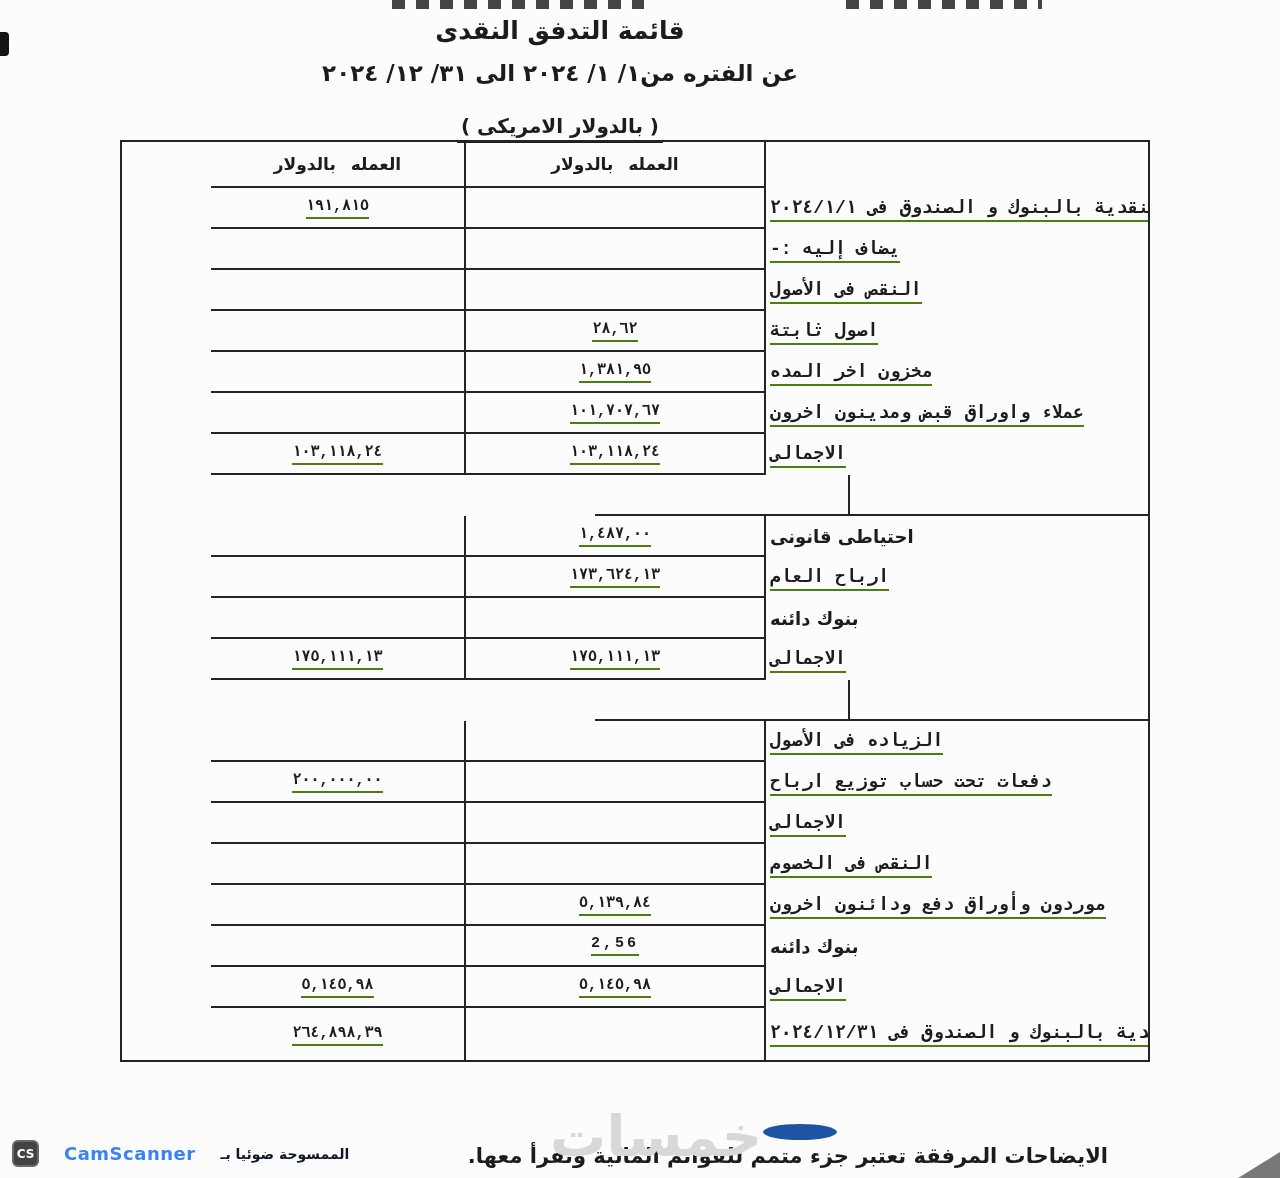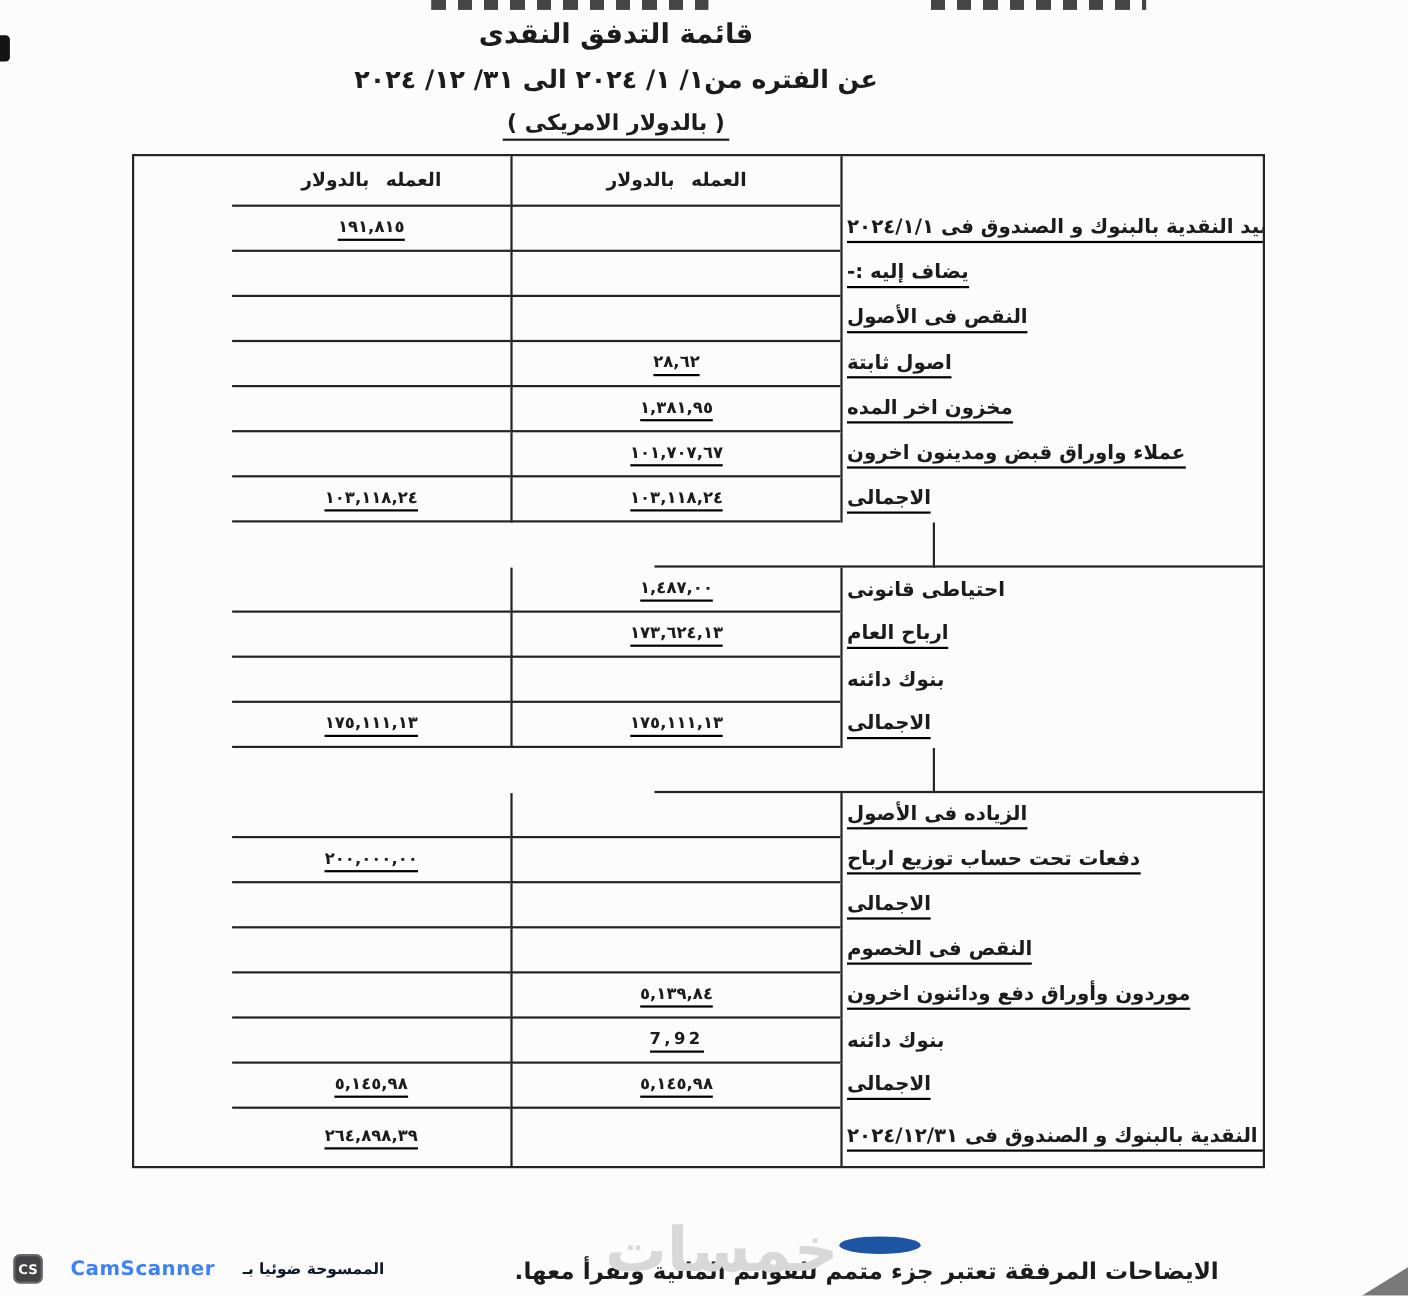--- a/index.html
+++ b/index.html
@@ -19,21 +19,21 @@
   .top-frag.f2 { left: 846px; width: 196px; }
   .edge-mark { position: absolute; left: 0; top: 32px; width: 9px; height: 24px; background: #141414; border-radius: 0 4px 4px 0; }
   .corner {
     position: absolute; right: 0; bottom: 0; width: 0; height: 0;
     border-style: solid; border-width: 0 0 26px 42px;
     border-color: transparent transparent #787878 transparent;
   }
   
   .titles { position: absolute; top: 16px; left: 180px; width: 760px; text-align: center; direction: rtl; }
   .title1 { font-size: 25px; margin-bottom: 15px; }
-  .title2 { font-size: 23px; margin-bottom: 13px; }
+  .title2 { font-size: 23px; margin-bottom: 28px; }
   .title3 { font-size: 20px; display: inline-block; border-bottom: 2px solid #1c1c1c; padding: 0 4px 3px; }
   
   .cash-table {
     position: absolute; left: 120px; top: 140px; width: 1030px; height: 922px;
     border: 2px solid #242424; direction: rtl;
     display: flex; flex-direction: column; background: transparent;
   }
   .trow { display: flex; height: 41px; flex: none; }
   .trow.header { height: 46px; }
   .trow.last { height: 52px; }
@@ -48,21 +48,21 @@
     display: flex; align-items: center; justify-content: center;
   }
   .left-cell {
     width: 253px; border-bottom: 2px solid #242424;
     display: flex; align-items: center; justify-content: center;
   }
   .trow.last .mid-cell, .trow.last .left-cell { border-bottom: none; }
   .label-text { font-size: 18px; white-space: nowrap; }
   .hdr { font-size: 17px; word-spacing: 9px; white-space: nowrap; }
   .val { font-size: 15px; letter-spacing: 3px; white-space: nowrap; }
-  .ul { border-bottom: 2px solid #000000; padding-bottom: 2px; }
+  .ul { border-bottom: 2px solid #4d7c0f; padding-bottom: 2px; font-family: Liberation Mono, monospace; }
   
   .note { position: absolute; top: 1144px; right: 172px; direction: rtl; font-size: 21px; white-space: nowrap; }
   .khamsat { position: absolute; left: 550px; top: 1104px; font-size: 56px; color: #d8d8d8; direction: rtl; font-weight: 700; }
   .blue-mark { position: absolute; left: 763px; top: 1124px; width: 74px; height: 16px; background: #1d55a4; border-radius: 50%; }
   .cs-bar { position: absolute; left: 12px; top: 1140px; display: flex; align-items: center; gap: 25px; }
   .cs-icon {
     width: 27px; height: 27px; background: #434346; border: 2px solid #69696c; border-radius: 6px;
     color: #ffffff; font-size: 12px; display: flex; align-items: center; justify-content: center;
   }
   .cs-brand { font-size: 18px; color: #3b82f6; letter-spacing: .5px; }
@@ -236,21 +236,21 @@
           <div class="cell mid-cell">
             <span class="val ul">٥,١٣٩,٨٤</span>
           </div>
           <div class="cell left-cell"></div>
         </div>
         <div class="trow">
           <div class="cell label-cell">
             <span class="label-text">بنوك دائنه</span>
           </div>
           <div class="cell mid-cell">
-            <span class="val ul">7,92</span>
+            <span class="val ul">2,56</span>
           </div>
           <div class="cell left-cell"></div>
         </div>
         <div class="trow">
           <div class="cell label-cell">
             <span class="label-text ul">الاجمالى</span>
           </div>
           <div class="cell mid-cell">
             <span class="val ul">٥,١٤٥,٩٨</span>
           </div>

